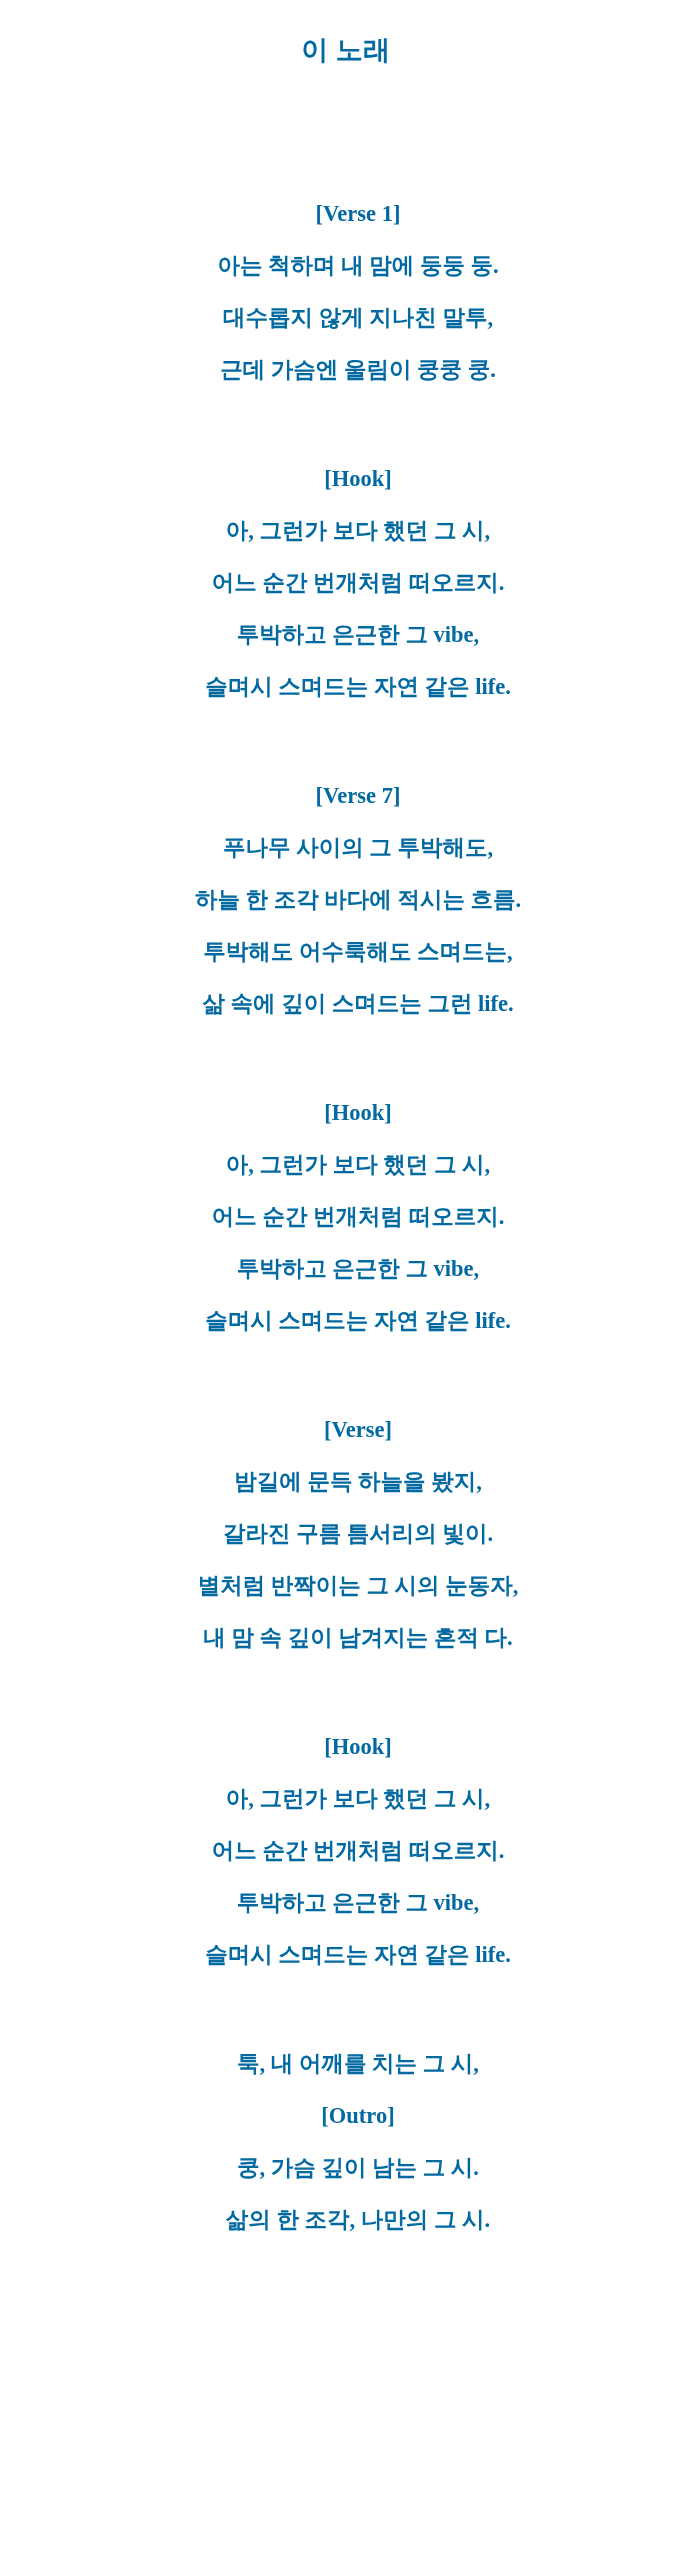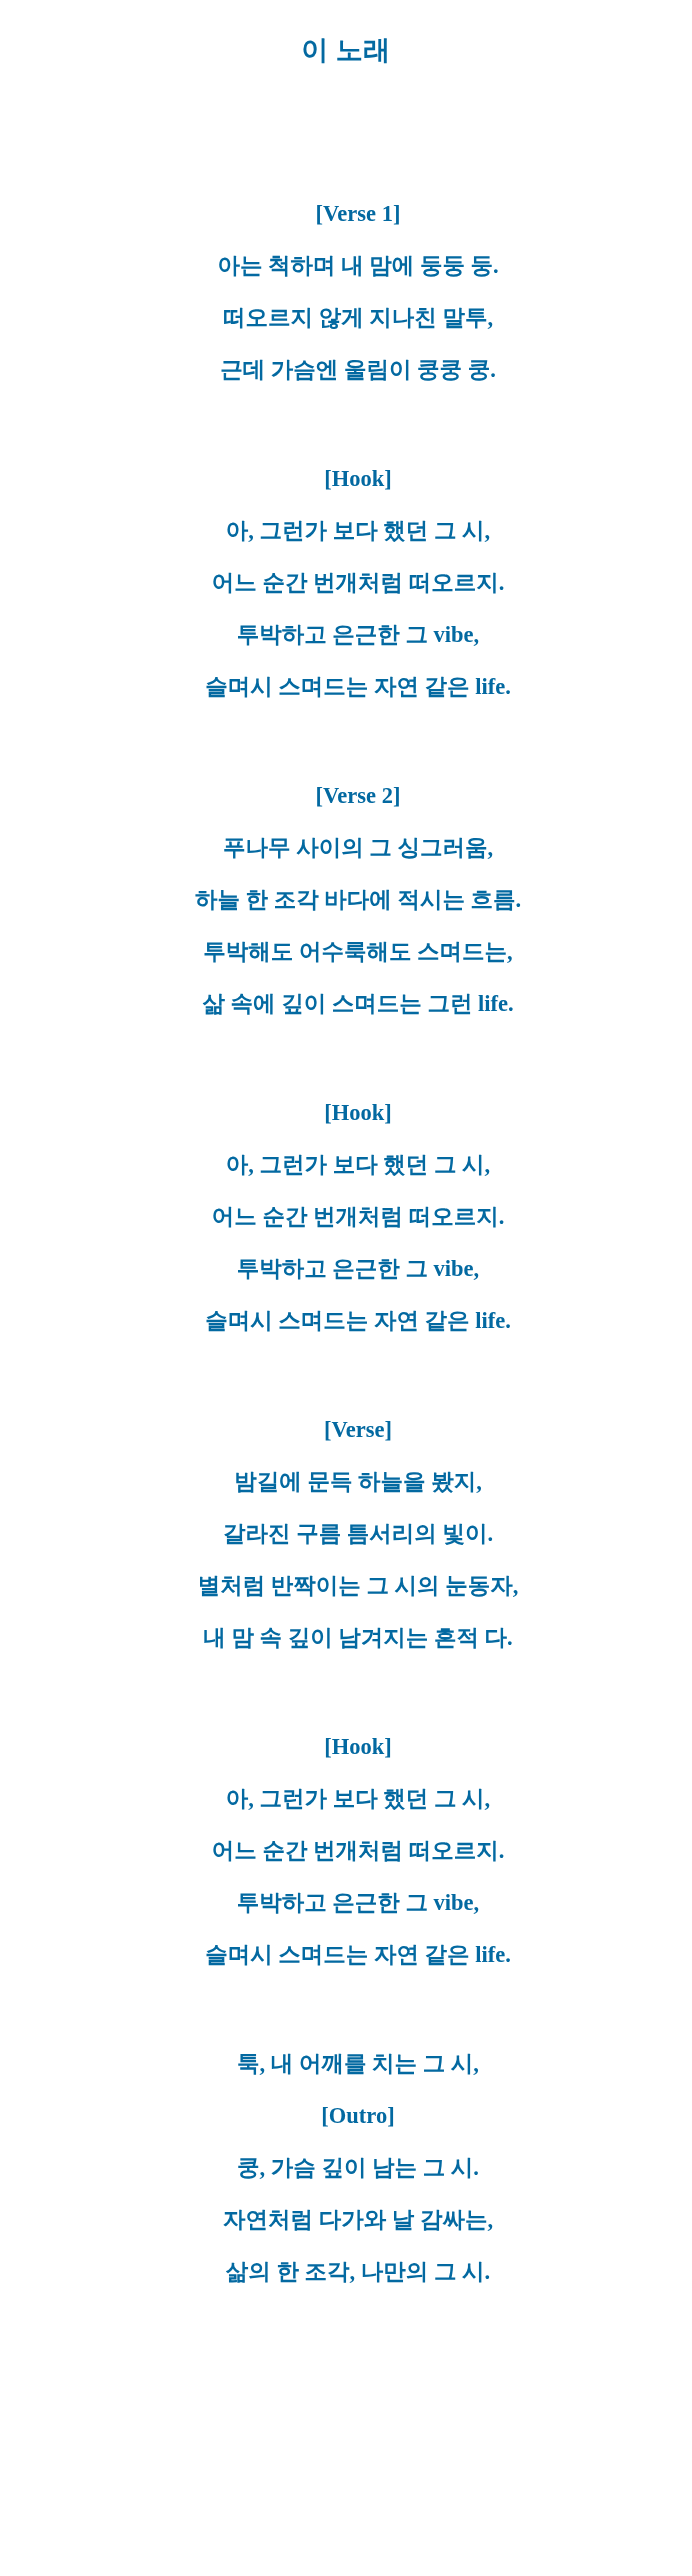--- a/index.html
+++ b/index.html
@@ -50,35 +50,35 @@
 </style>
 </head>
 <body>
 
 <div class="page">
   <h1 class="title">이 노래</h1>
   <div class="sections">
   <section class="section">
     <div class="line label">[Verse 1]</div>
         <div class="line">아는 척하며 내 맘에 둥둥 둥.</div>
-        <div class="line">떠오르지 않게 지나친 말투,</div>
+        <div class="line">대수롭지 않게 지나친 말투,</div>
         <div class="line">근데 가슴엔 울림이 쿵쿵 쿵.</div>
       </section>
 
   <section class="section">
     <div class="line label">[Hook]</div>
   <div class="line">아, 그런가 보다 했던 그 시,</div>
         <div class="line">어느 순간 번개처럼 떠오르지.</div>
         <div class="line">투박하고 은근한 그 vibe,</div>
         <div class="line">슬며시 스며드는 자연 같은 life.</div>
       </section>
 
   <section class="section">
-    <div class="line label">[Verse 2]</div>
-  <div class="line">푸나무 사이의 그 싱그러움,</div>
+    <div class="line label">[Verse 7]</div>
+  <div class="line">푸나무 사이의 그 투박해도,</div>
         <div class="line">하늘 한 조각 바다에 적시는 흐름.</div>
         <div class="line">투박해도 어수룩해도 스며드는,</div>
         <div class="line">삶 속에 깊이 스며드는 그런 life.</div>
       </section>
 
   <section class="section">
     <div class="line label">[Hook]</div>
   <div class="line">아, 그런가 보다 했던 그 시,</div>
         <div class="line">어느 순간 번개처럼 떠오르지.</div>
         <div class="line">투박하고 은근한 그 vibe,</div>
@@ -98,18 +98,17 @@
   <div class="line">아, 그런가 보다 했던 그 시,</div>
         <div class="line">어느 순간 번개처럼 떠오르지.</div>
         <div class="line">투박하고 은근한 그 vibe,</div>
         <div class="line">슬며시 스며드는 자연 같은 life.</div>
       </section>
 
   <section class="section">
     <div class="line">툭, 내 어깨를 치는 그 시,</div>
   <div class="line label">[Outro]</div>
         <div class="line">쿵, 가슴 깊이 남는 그 시.</div>
-        <div class="line">자연처럼 다가와 날 감싸는,</div>
         <div class="line">삶의 한 조각, 나만의 그 시.</div>
       </section>
 </div>
 </div>
 
 
 </body></html>

